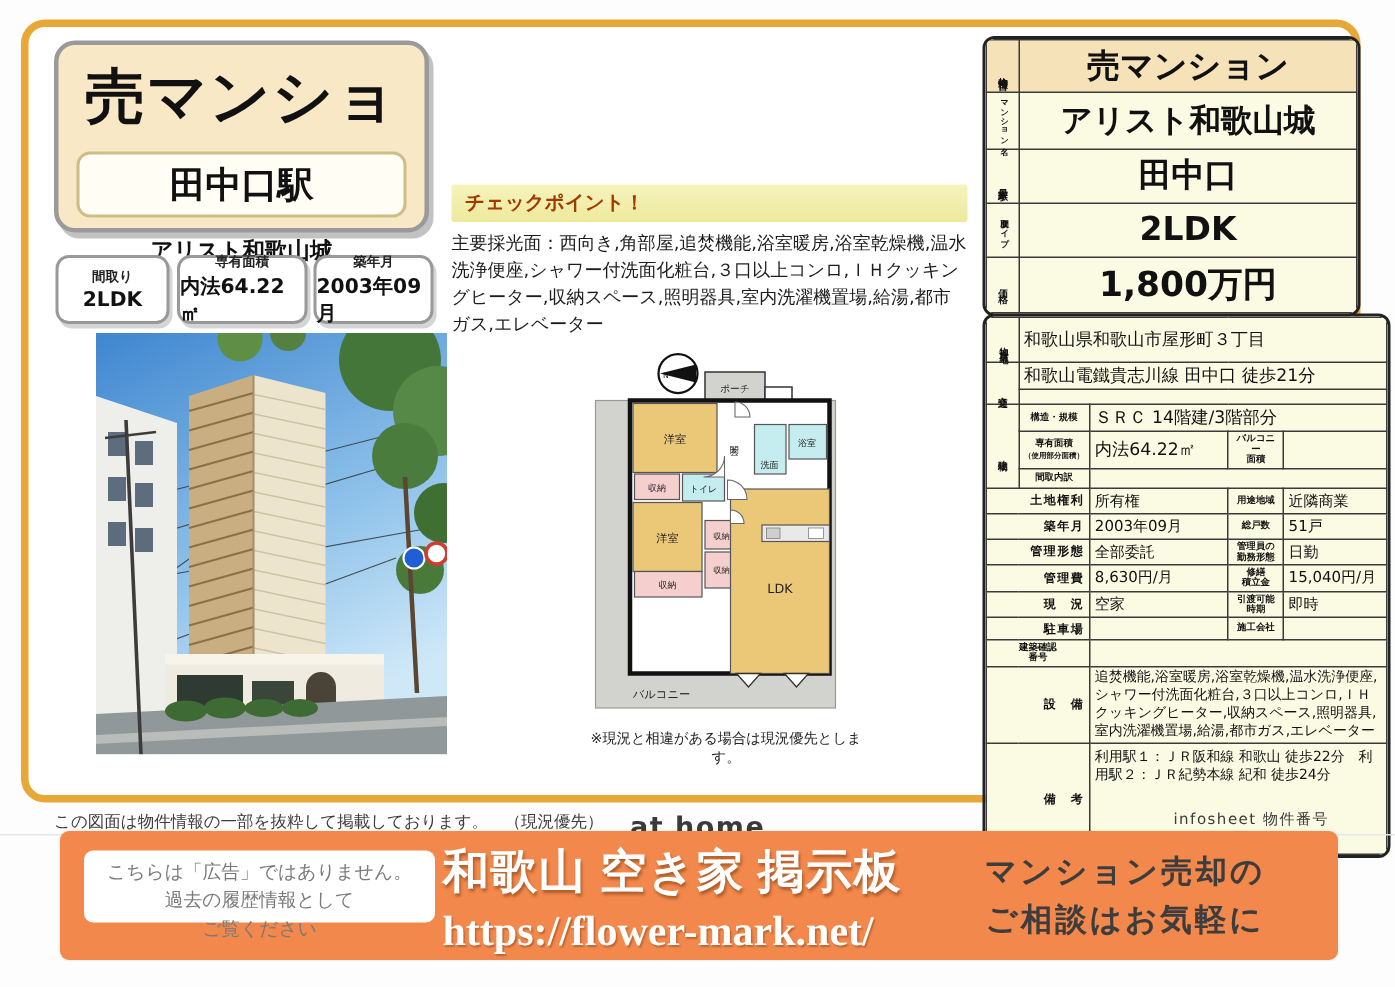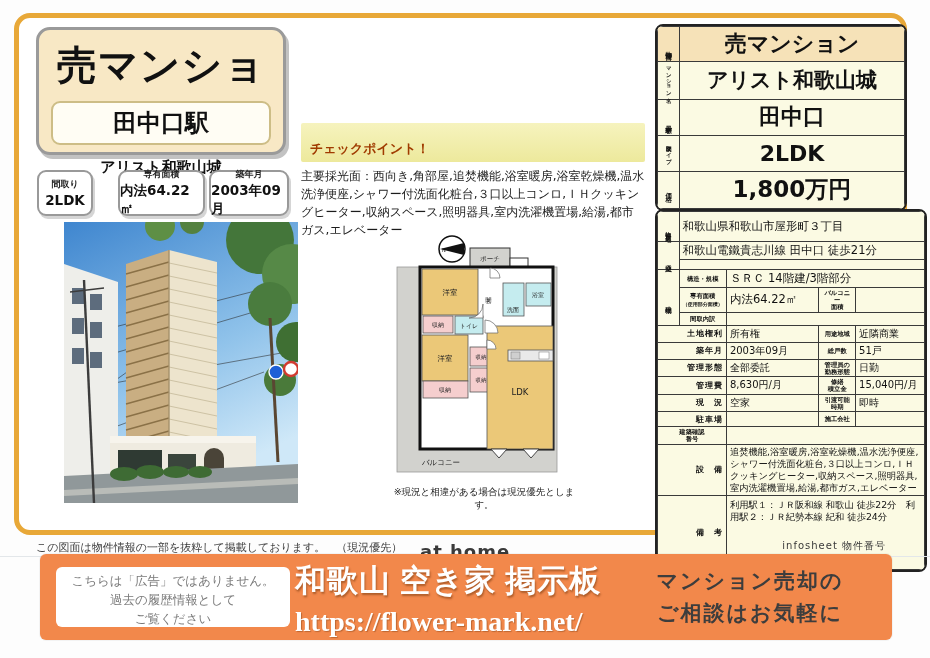--- a/index.html
+++ b/index.html
@@ -36,28 +36,28 @@
   }
   .spec-row { position:absolute; left:37px; top:170px; width:252px; height:46px; }
   .spec-box {
     position:absolute; top:0; height:46px; background:#fff;
     border:2px solid #999; border-radius:9px;
     box-shadow:2px 3px 0 rgba(150,150,150,.4);
     display:flex; flex-direction:column; align-items:center; justify-content:center;
   }
   .spec-box .s-label { font-size:9px; font-weight:bold; color:#222; }
   .spec-box .s-value { font-size:13.5px; font-weight:bold; color:#111; margin-top:1px; }
-  .sb1 { left:0; width:56px; }
+  .sb1 { left:0; width:76px; }
   .sb2 { left:81px; width:87px; }
   .sb3 { left:172px; width:80px; }
   
   .checkpoint { position:absolute; left:301px; top:123px; width:344px; }
   .cp-head {
     background:linear-gradient(#F6F3BE,#EDE99C);
-    padding:17px 9px 4px 9px; font-size:13px; font-weight:bold; color:#A03B00;
+    padding:3px 9px 4px 9px; font-size:13px; font-weight:bold; color:#A03B00;
     border-radius:2px;
   }
   .cp-body {
     margin-top:5px; font-size:12px; line-height:1.5; color:#1c1c1c;
     font-weight:500;
   }
   
   .photo { position:absolute; left:64px; top:222px; width:234px; height:281px; overflow:hidden; }
   
   .plan { position:absolute; left:393px; top:234px; width:172px; height:248px; }
@@ -91,21 +91,21 @@
   .athome     { position:absolute; left:420px; top:541px; font-size:18px; font-weight:bold; color:#3a3a3a; letter-spacing:1px; z-index:1; }
   .infosheet  { position:absolute; right:44px; top:539px; font-size:10px; color:#3a3a3a; z-index:1; letter-spacing:1px; }
   .strip-line { position:absolute; left:0; top:556px; width:930px; border-top:1px solid #e3e7ea; }
   
   .banner {
     position:absolute; left:40px; top:554px; width:852px; height:86px;
     background:#F2884B; border-radius:6px; z-index:2;
     box-shadow:0 0 0 1px rgba(0,0,0,.04);
   }
   .notice-box {
-    position:absolute; left:16px; top:13px; width:234px; height:60px;
+    position:absolute; left:16px; top:13px; width:234px; height:48px;
     background:#fff; border-radius:6px; text-align:center;
     color:#7a7a7a; font-size:12.5px; line-height:1.5; padding-top:5px;
     font-weight:500;
   }
   .banner-center { position:absolute; left:255px; top:6px; width:310px; text-align:left;font-family:Liberation Serif, serif; }
   .banner-title {
     font-size:31px; font-weight:bold; color:#fff; letter-spacing:1px;
     text-shadow:1px 2px 2px rgba(90,40,0,.45); white-space:nowrap;
   }
   .banner-url {

